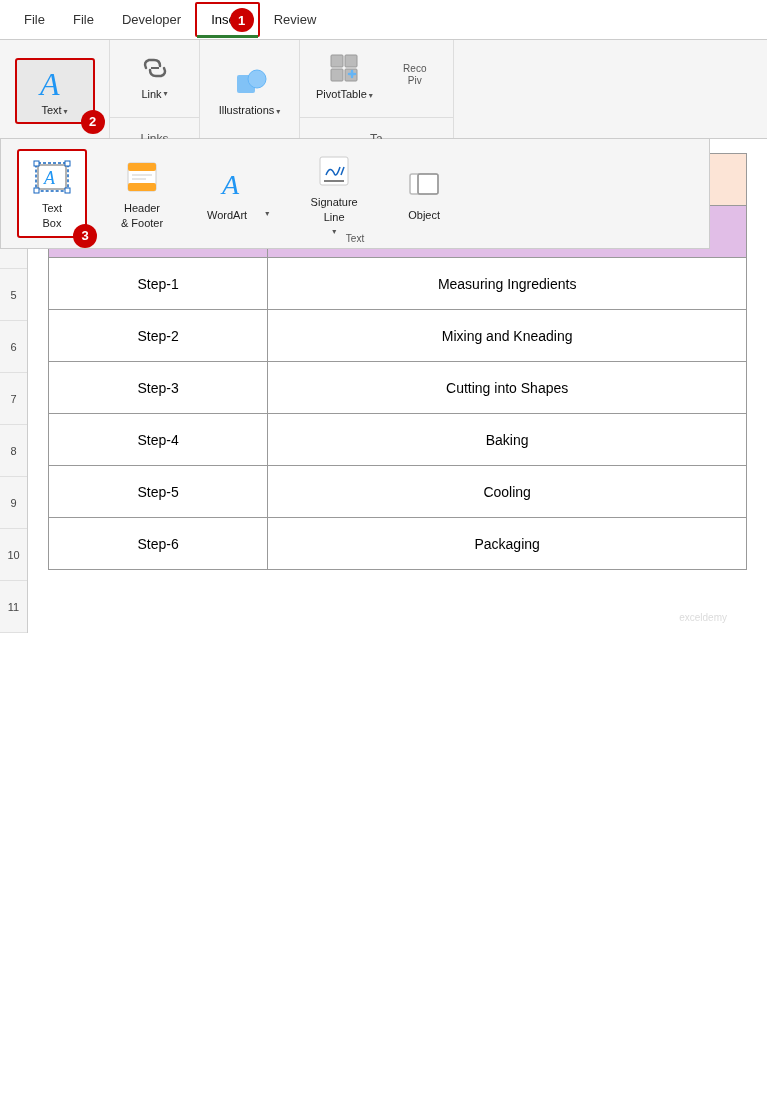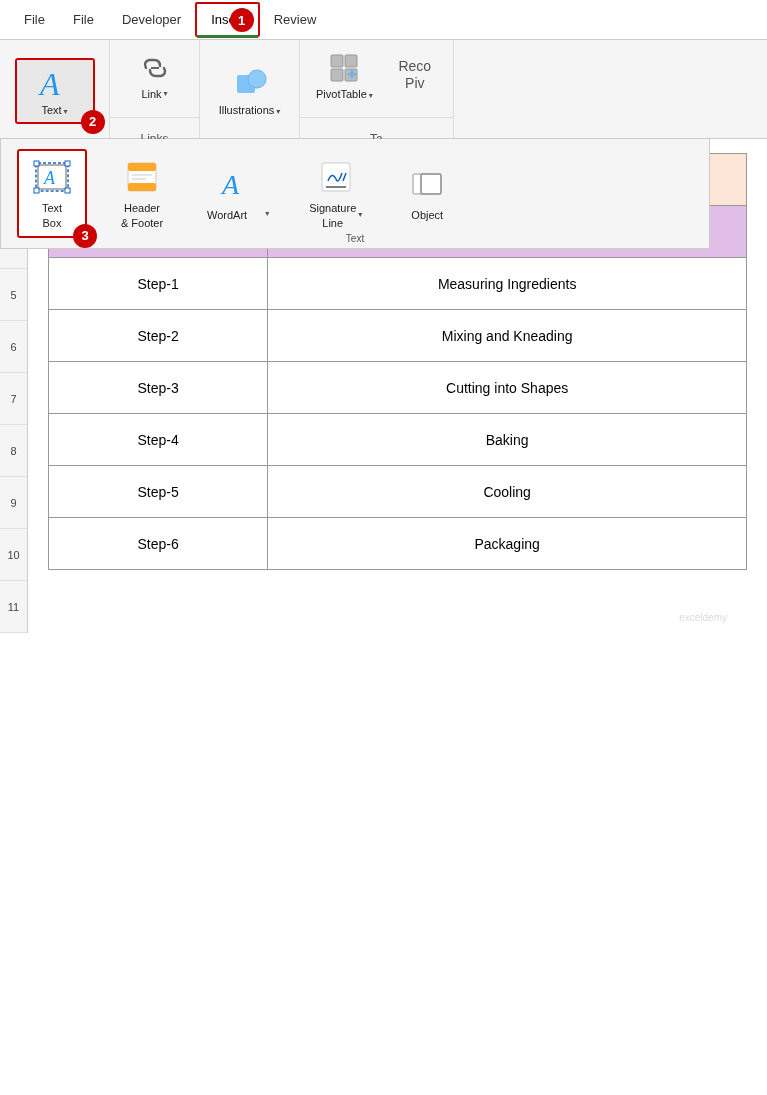--- a/index.html
+++ b/index.html
@@ -361,21 +361,21 @@
               <rect x="20" y="20" width="12" height="12" rx="1" fill="#bbb" stroke="#999" stroke-width="1"></rect>
               <path d="M27 22 L27 28 M24 25 L30 25" stroke="#64B5F6" stroke-width="2.5" stroke-linecap="round"></path>
             </svg>
           </div>
           <div style="display:flex;align-items:center;gap:2px;">
             <span class="ribbon-btn-label">PivotTable</span>
             <span class="dropdown-arrow">▾</span>
           </div>
         </div>
         <div class="ribbon-btn" style="font-size:10px; color:#555; text-align:center;">
-          <div style="font-size:14px; line-height:1.2; color:#555;">Reco<br>Piv</div>
+          <div style="font-size:10px; line-height:1.2; color:#555;">Reco<br>Piv</div>
         </div>
       </div>
       <div class="group-name">Ta</div>
     </div>
   </div>
 
   <div class="dropdown-panel">
 
     <div style="position:relative; display:inline-block;">
       <div class="dropdown-item textbox-item">
@@ -425,21 +425,21 @@
 
     <div class="dropdown-item">
       <div class="icon-large">
         <svg width="36" height="36" viewBox="0 0 36 36">
           <rect x="4" y="4" width="28" height="28" rx="2" fill="#fff" stroke="#ccc" stroke-width="1"></rect>
           <line x1="8" y1="28" x2="28" y2="28" stroke="#555" stroke-width="1.5"></line>
           <path d="M10 22 Q14 12 18 20 Q20 26 24 14" stroke="#1565C0" stroke-width="1.5" fill="none"></path>
           <line x1="25" y1="22" x2="28" y2="14" stroke="#1565C0" stroke-width="1.5"></line>
         </svg>
       </div>
-      <div style="display:flex;align-items:center;gap:2px;">
+      <div style="display:flex;align-items:center;gap:2px;flex-direction:column;">
         <span class="dropdown-item-label">Signature<br>Line</span>
         <span class="dropdown-arrow">▾</span>
       </div>
     </div>
 
     <div class="dropdown-item">
       <div class="icon-large">
         <svg width="36" height="36" viewBox="0 0 36 36">
           <rect x="4" y="8" width="20" height="20" rx="2" fill="#fff" stroke="#bbb" stroke-width="1.5"></rect>
           <rect x="12" y="8" width="20" height="20" rx="2" fill="#fff" stroke="#bbb" stroke-width="1.5"></rect>

